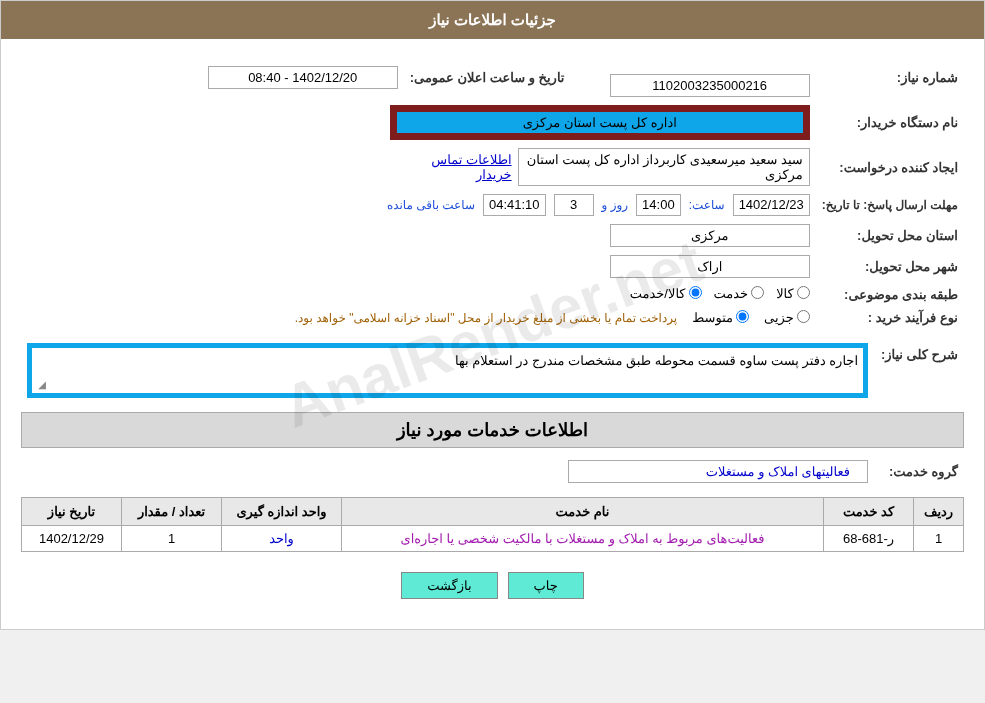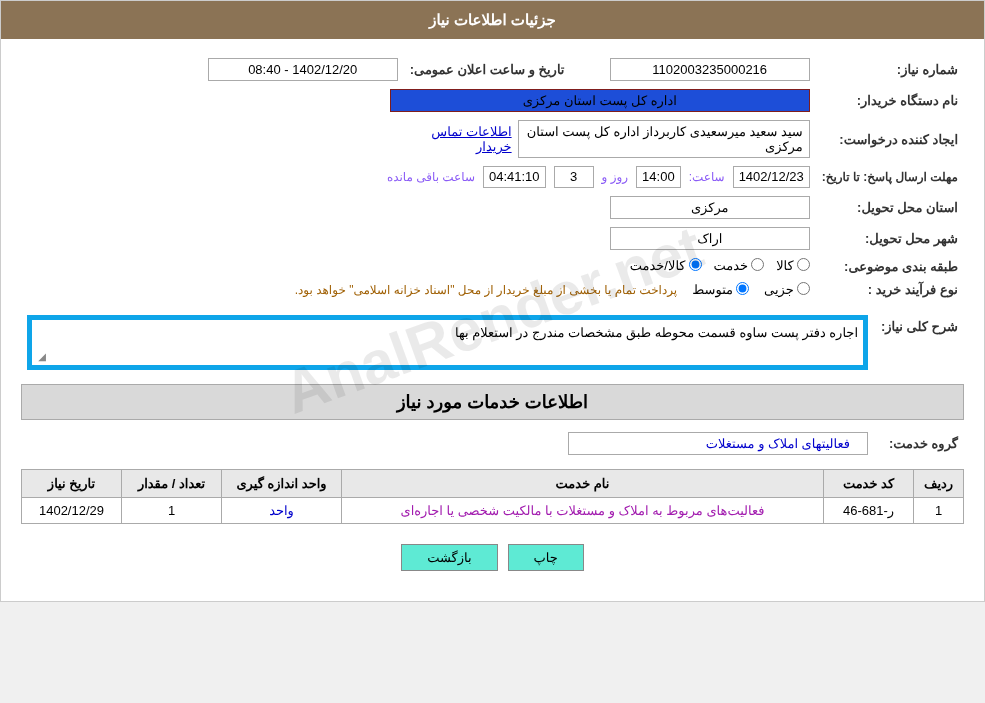--- a/index.html
+++ b/index.html
@@ -44,22 +44,22 @@
     }
     .input-box {
       background: #fff;
       border: 1px solid #aaa;
       padding: 3px 17px;
       min-height: 22px;
       display: inline-block;
     }
     .input-box-wide {
       width: 100%;
-      background: #1d4ed8;
-      border: 1px solid #7f1d1d;
+      background: #0ea5e9;
+      border: 7px solid #7f1d1d;
       padding: 3px 20px;
       min-height: 22px;
     }
     .link-style {
       color: #0000cc;
       text-decoration: underline;
       cursor: pointer;
     }
     .section-header {
       background: #d9d9d9;
@@ -141,21 +141,21 @@
     .btn {
       padding: 5px 25px;
       border: 1px solid #888;
       background: #5eead4;
       cursor: pointer;
       font-size: 13px;
       font-family: Tahoma, Arial, sans-serif;
     }
     .small-label {
       font-size: 12px;
-      color: #8b5cf6;
+      color: #1d4ed8;
     }
     .date-input {
       border: 1px solid #aaa;
       padding: 2px 5px;
       background: #fff;
     }
     .row-flex {
       display: flex;
       align-items: center;
       gap: 6px;
@@ -190,21 +190,21 @@
   <div class="main-content content-relative">
 
     <div class="watermark-overlay">AnalRender.net</div>
 
     <table class="form-table">
 
       <tbody>
           <tr>
         <td class="label-cell" style="width:90px;">شماره نیاز:</td>
         <td style="width:200px;">
-          <div class="input-box" style="width:200px; text-align:center;">1102003235000216</div>
+          <div class="input-box" style="width:200px; text-align:center;margin-top:16px;">1102003235000216</div>
         </td>
         <td style="width:30px;"></td>
         <td class="label-cell" style="text-align:left; width:170px;">تاریخ و ساعت اعلان عمومی:</td>
         <td>
           <div class="input-box" style="width:190px; text-align:center;">1402/12/20 - 08:40</div>
         </td>
       </tr>
 
       <tr>
         <td class="label-cell">نام دستگاه خریدار:</td>
@@ -326,21 +326,21 @@
           <th style="width:90px;">کد خدمت</th>
           <th>نام خدمت</th>
           <th style="width:120px;">واحد اندازه گیری</th>
           <th style="width:100px;">تعداد / مقدار</th>
           <th style="width:100px;">تاریخ نیاز</th>
         </tr>
       </thead>
       <tbody>
         <tr>
           <td>1</td>
-          <td>ر-681-46</td>
+          <td>ر-681-68</td>
           <td class="blue-link" style="color:#a21caf; text-align:center;">فعالیت‌های مربوط به املاک و مستغلات با مالکیت شخصی یا اجاره‌ای</td>
           <td class="blue-link" style="color:#0000cc;">واحد</td>
           <td>1</td>
           <td>1402/12/29</td>
         </tr>
       </tbody>
     </table>
 
 
     <div class="buttons-row">

